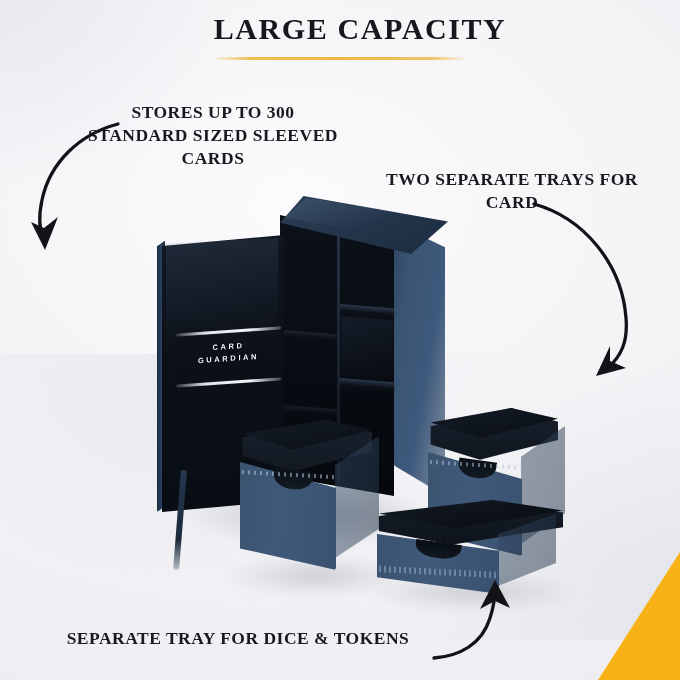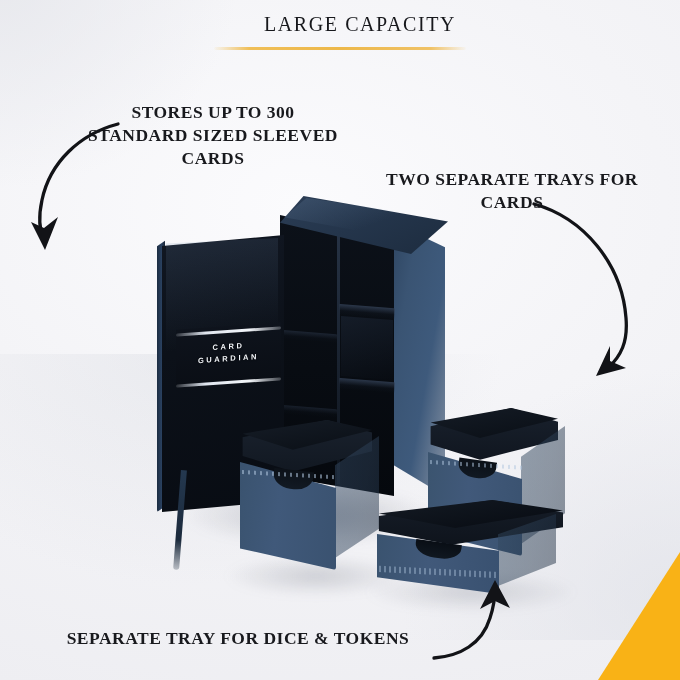--- a/index.html
+++ b/index.html
@@ -47,22 +47,22 @@
 
   
   .heading {
     position: absolute;
     left: 0; right: 0;
     top: 14px;
     text-align: center;
   }
   .heading-title {
     font-family: "Liberation Serif", "DejaVu Serif", serif;
-    font-size: 20px;
-    font-weight: 400;
+    font-size: 30px;
+    font-weight: 700;
     letter-spacing: 1.6px;
     color: #17181c;
     line-height: 1;
     display: block;
     padding-left: 40px;
   }
   .heading-rule {
     margin: 13px auto 0;
     width: 252px;
     height: 3px;
@@ -496,21 +496,21 @@
       <div class="t-stitch"></div>
     </div>
 
   </div>
 
   <div class="callout" id="callout-capacity">STORES UP TO 300
 STANDARD SIZED SLEEVED
 CARDS</div>
 
   <div class="callout" id="callout-trays">TWO SEPARATE TRAYS FOR
-CARDS</div>
+CARD</div>
 
   <div class="callout" id="callout-dice">SEPARATE TRAY FOR DICE &amp; TOKENS</div>
 
   <svg class="arrow-svg" id="arrow-capacity" viewBox="0 0 130 140">
     <path class="arrow-stroke" d="M112 6 C 74 16, 44 44, 36 82 C 32 100, 33 112, 38 124"></path>
     <path class="arrow-head" d="M39 132 L 25 104 L 38 110 L 52 99 Z"></path>
   </svg>
 
   <svg class="arrow-svg" id="arrow-trays" viewBox="0 0 150 190">
     <path class="arrow-stroke" d="M8 8 C 58 22, 96 68, 100 122 C 102 146, 95 160, 82 172"></path>

